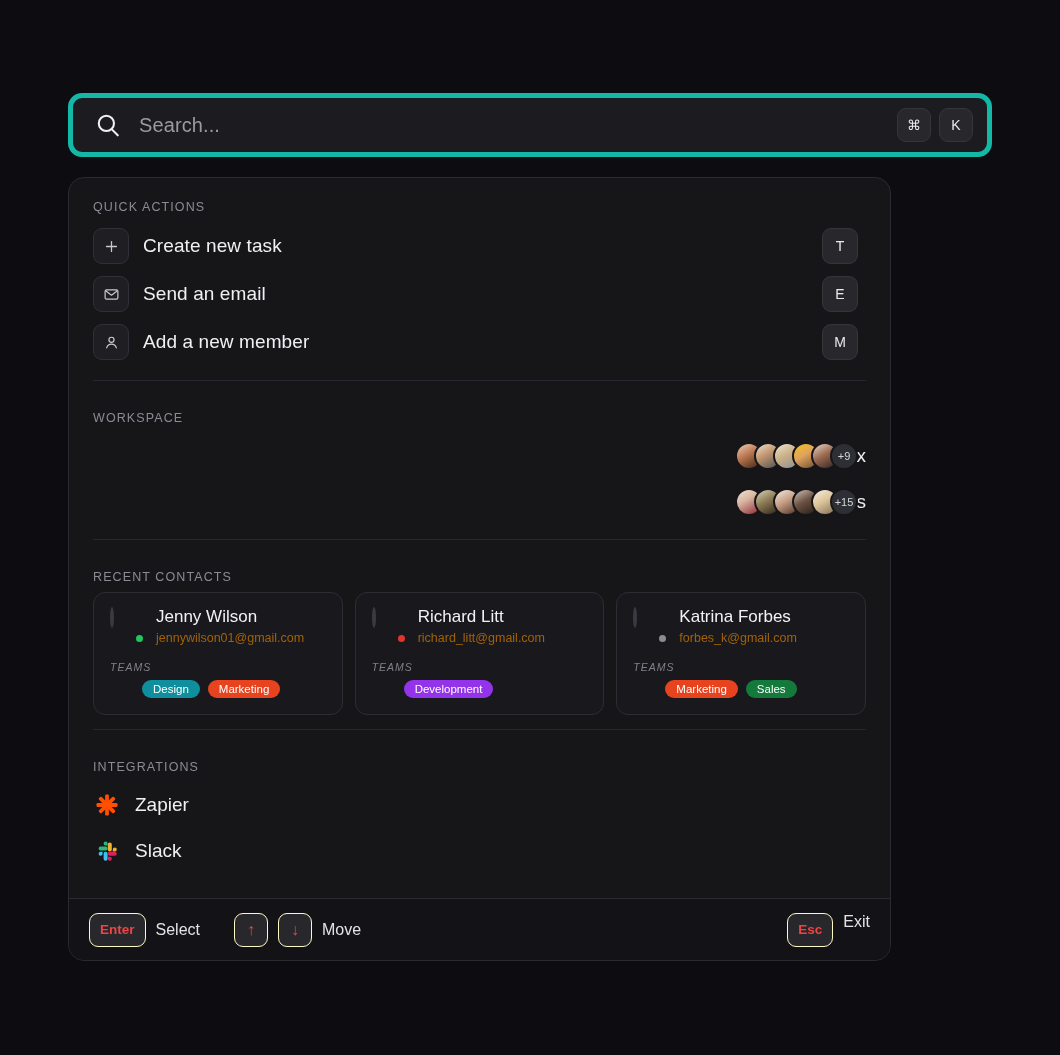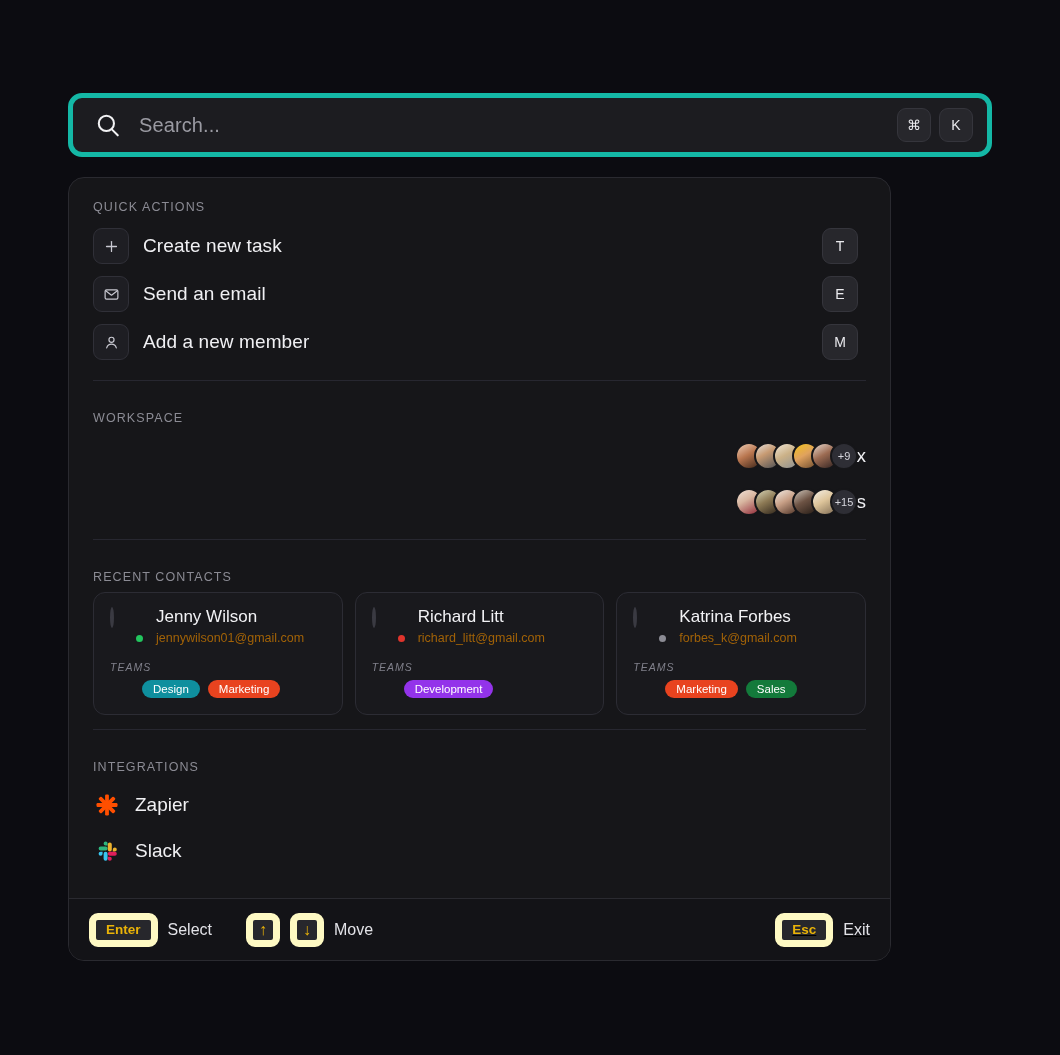--- a/index.html
+++ b/index.html
@@ -126,28 +126,28 @@
 
   
   .footer {
     position:absolute; left:0; right:0; bottom:0; height:62px;
     background:#131317; border-top:1px solid #2a2a30;
     display:flex; align-items:center; padding:0 20px;
   }
   .fgroup { display:flex; align-items:center; gap:10px; }
   .fkey {
     height:34px; min-width:34px; padding:0 10px;
-    background:#27272c; border:7px solid #fef9c3; border-radius:9px;
-    color:#eab308; font-size:13.5px; font-weight:bold;
+    background:#27272c; border:1px solid #fef9c3; border-radius:9px;
+    color:#ef4444; font-size:13.5px; font-weight:bold;
     display:flex; align-items:center; justify-content:center;
   }
   .fkey.arrow { font-weight:normal; font-size:16px; padding:0; }
   .ftext { font-size:16px; color:#e2e2e7; }
   .fspace { width:34px; }
-  .fright { margin-left:auto; display:flex; align-items:center; gap:10px;text-decoration:underline; }
+  .fright { margin-left:auto; display:flex; gap:10px; }
 </style>
 </head>
 <body>
 
 <div class="stage">
 
   <div class="searchbar">
     <span class="search-icon">
       <svg viewBox="0 0 24 24" width="26" height="26" fill="none" stroke="currentColor" stroke-width="1.9" stroke-linecap="round">
         <circle cx="10.5" cy="10.5" r="7"></circle>

